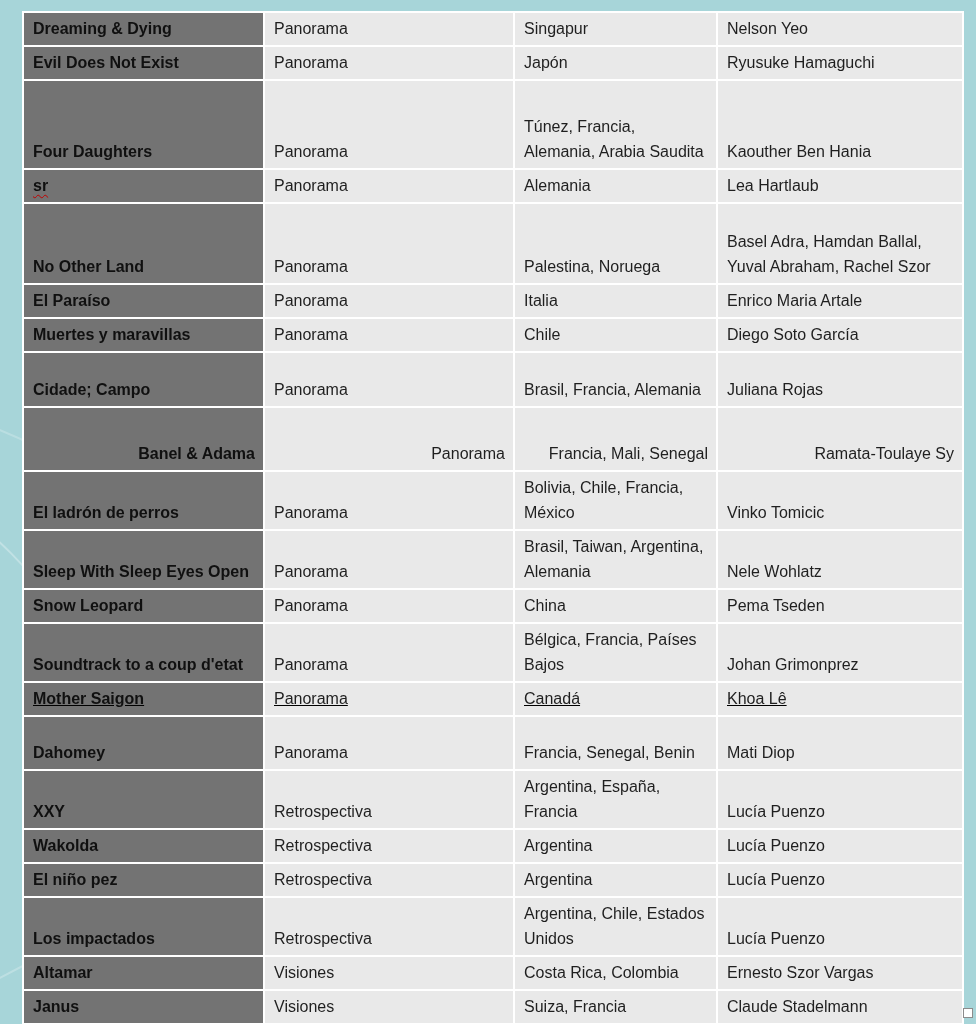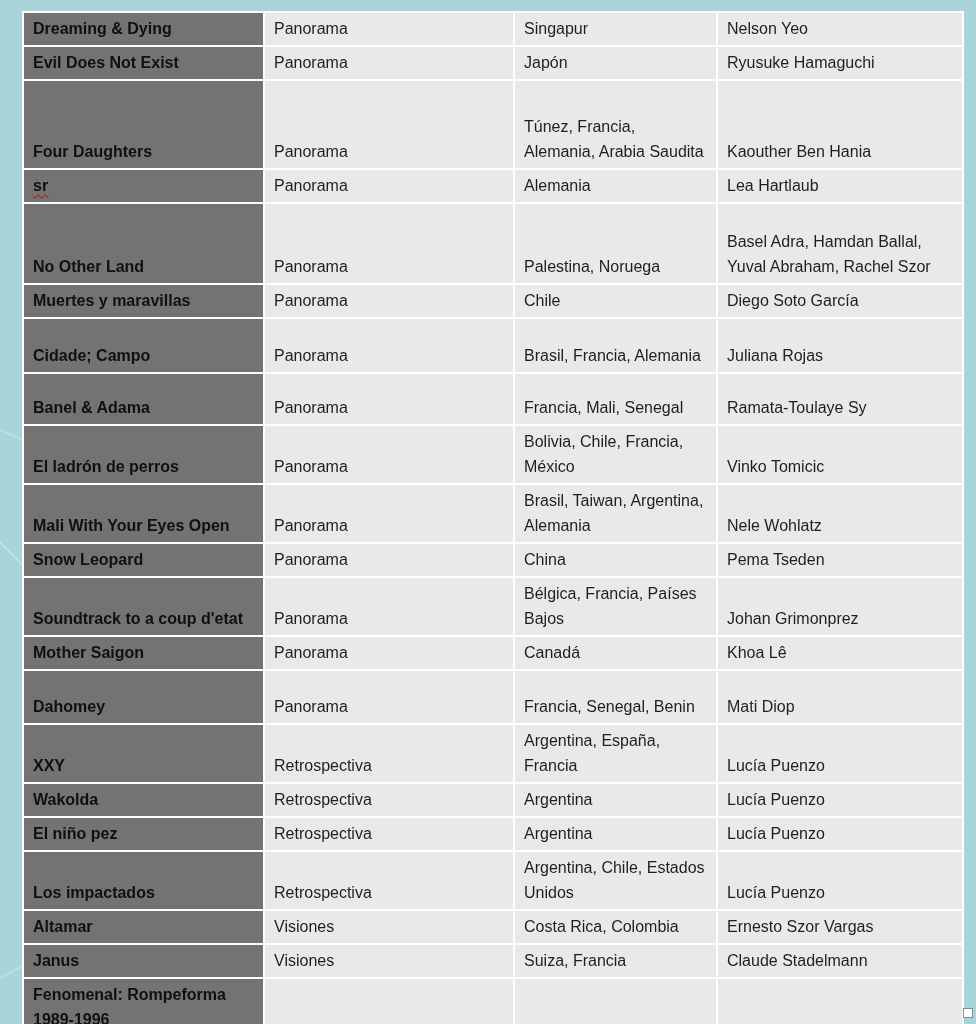--- a/index.html
+++ b/index.html
@@ -103,62 +103,68 @@
     <td class="c-countries"><span>Alemania</span></td>
     <td class="c-directors"><span>Lea Hartlaub</span></td>
   </tr>
       <tr style="height: 81px;">
     <td class="c-title"><span class="title-text">No Other Land</span></td>
     <td class="c-section"><span>Panorama</span></td>
     <td class="c-countries"><span>Palestina, Noruega</span></td>
     <td class="c-directors"><span>Basel Adra, Hamdan Ballal, Yuval Abraham, Rachel Szor</span></td>
   </tr>
       <tr style="height: 30px;">
+    <td class="c-title"><span class="title-text">El Paraíso</span></td>
+    <td class="c-section"><span>Panorama</span></td>
+    <td class="c-countries"><span>Italia</span></td>
+    <td class="c-directors"><span>Enrico Maria Artale</span></td>
+  </tr>
+      <tr style="height: 30px;">
     <td class="c-title"><span class="title-text">Muertes y maravillas</span></td>
     <td class="c-section"><span>Panorama</span></td>
     <td class="c-countries"><span>Chile</span></td>
     <td class="c-directors"><span>Diego Soto García</span></td>
   </tr>
       <tr style="height: 55px;">
     <td class="c-title"><span class="title-text">Cidade; Campo</span></td>
     <td class="c-section"><span>Panorama</span></td>
     <td class="c-countries"><span>Brasil, Francia, Alemania</span></td>
     <td class="c-directors"><span>Juliana Rojas</span></td>
   </tr>
-      <tr style="height: 52px;">
+      <tr style="height: 64px; text-align: right;">
     <td class="c-title"><span class="title-text">Banel &amp; Adama</span></td>
     <td class="c-section"><span>Panorama</span></td>
     <td class="c-countries"><span>Francia, Mali, Senegal</span></td>
     <td class="c-directors"><span>Ramata-Toulaye Sy</span></td>
   </tr>
       <tr style="height: 55px;">
     <td class="c-title"><span class="title-text">El ladrón de perros</span></td>
     <td class="c-section"><span>Panorama</span></td>
     <td class="c-countries"><span>Bolivia, Chile, Francia, México</span></td>
     <td class="c-directors"><span>Vinko Tomicic</span></td>
   </tr>
       <tr style="height: 55px;">
-    <td class="c-title"><span class="title-text">Mali With Your Eyes Open</span></td>
+    <td class="c-title"><span class="title-text">Sleep With Sleep Eyes Open</span></td>
     <td class="c-section"><span>Panorama</span></td>
     <td class="c-countries"><span>Brasil, Taiwan, Argentina, Alemania</span></td>
     <td class="c-directors"><span>Nele Wohlatz</span></td>
   </tr>
       <tr style="height: 29px;">
     <td class="c-title"><span class="title-text">Snow Leopard</span></td>
     <td class="c-section"><span>Panorama</span></td>
     <td class="c-countries"><span>China</span></td>
     <td class="c-directors"><span>Pema Tseden</span></td>
   </tr>
       <tr style="height: 55px;">
     <td class="c-title"><span class="title-text">Soundtrack to a coup d'etat</span></td>
     <td class="c-section"><span>Panorama</span></td>
     <td class="c-countries"><span>Bélgica, Francia, Países Bajos</span></td>
     <td class="c-directors"><span>Johan Grimonprez</span></td>
   </tr>
-      <tr style="height: 33px;">
+      <tr style="height: 33px; text-decoration: underline;">
     <td class="c-title"><span class="title-text">Mother Saigon</span></td>
     <td class="c-section"><span>Panorama</span></td>
     <td class="c-countries"><span>Canadá</span></td>
     <td class="c-directors"><span>Khoa Lê</span></td>
   </tr>
       <tr style="height: 54px;">
     <td class="c-title"><span class="title-text">Dahomey</span></td>
     <td class="c-section"><span>Panorama</span></td>
     <td class="c-countries"><span>Francia, Senegal, Benin</span></td>
     <td class="c-directors"><span>Mati Diop</span></td>

